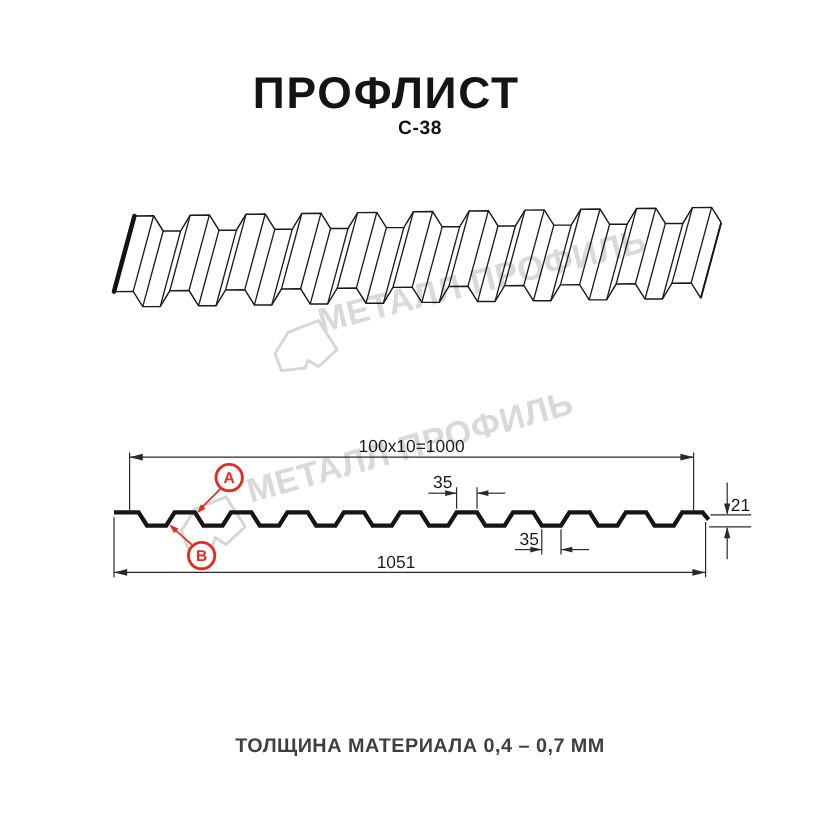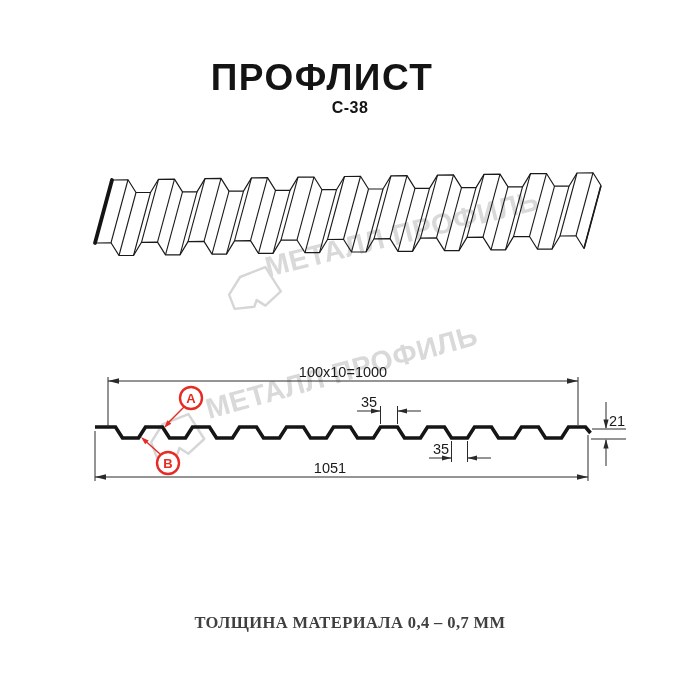--- a/index.html
+++ b/index.html
@@ -3,21 +3,21 @@
 <meta charset="utf-8">
 <style>
   html,body{margin:0;padding:0;background:#ffffff;}
   .page{position:relative;width:700px;height:700px;background:#ffffff;overflow:hidden;
         font-family:"Liberation Sans",sans-serif;}
   .title{position:absolute;top:57px;left:0;width:644px;text-align:center;
          font-size:37px;font-weight:bold;letter-spacing:1.5px;color:#141414;}
   .subtitle{position:absolute;top:99px;left:0;width:700px;text-align:center;
             font-size:16px;font-weight:bold;letter-spacing:0.5px;color:#141414;}
   .footer{position:absolute;top:613px;left:0;width:700px;text-align:center;
-          font-size:16.5px;font-weight:bold;letter-spacing:0.4px;color:#3f3f3f;font-family:Liberation Serif, serif;}
+          font-size:16.5px;font-weight:bold;letter-spacing:0.4px;color:#3f3f3f;}
   svg{position:absolute;top:0;left:0;}
   .thin{stroke:#1a1a1a;stroke-width:1.2;fill:none;}
   .dimline{stroke:#2a2a2a;stroke-width:1;fill:none;}
   .dimhead{fill:#2a2a2a;stroke:none;}
   .dimtext{font-family:"Liberation Sans",sans-serif;font-size:14.5px;fill:#1a1a1a;}
   .wmtext{font-family:"Liberation Sans",sans-serif;font-size:28.5px;font-weight:bold;
           letter-spacing:0.5px;fill:#d9d9d9;}
   .wmlogo{fill:none;stroke:#d6d6d6;stroke-width:2.2;stroke-linejoin:round;}
   .redln{stroke:#e62b23;stroke-width:1.4;fill:none;}
   .redhead{fill:#e62b23;stroke:none;}

